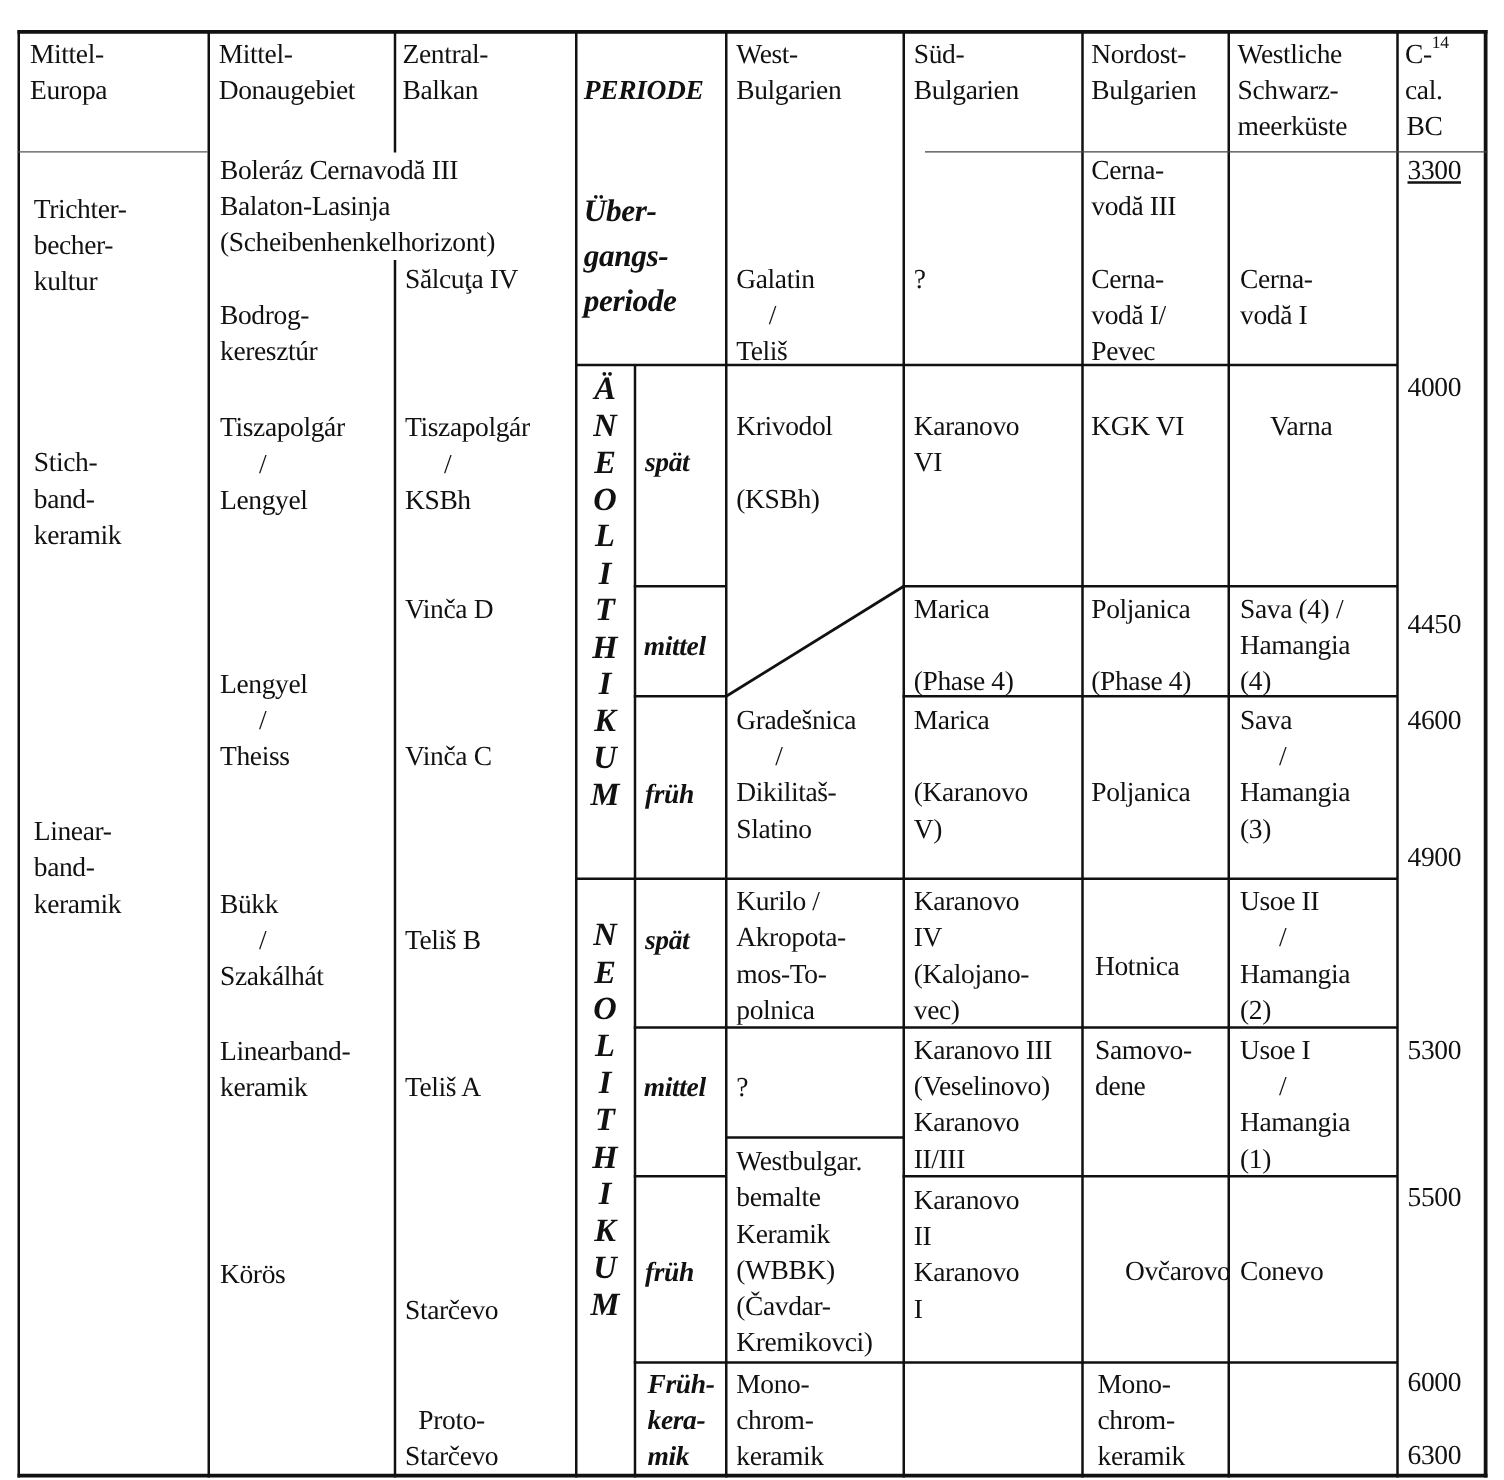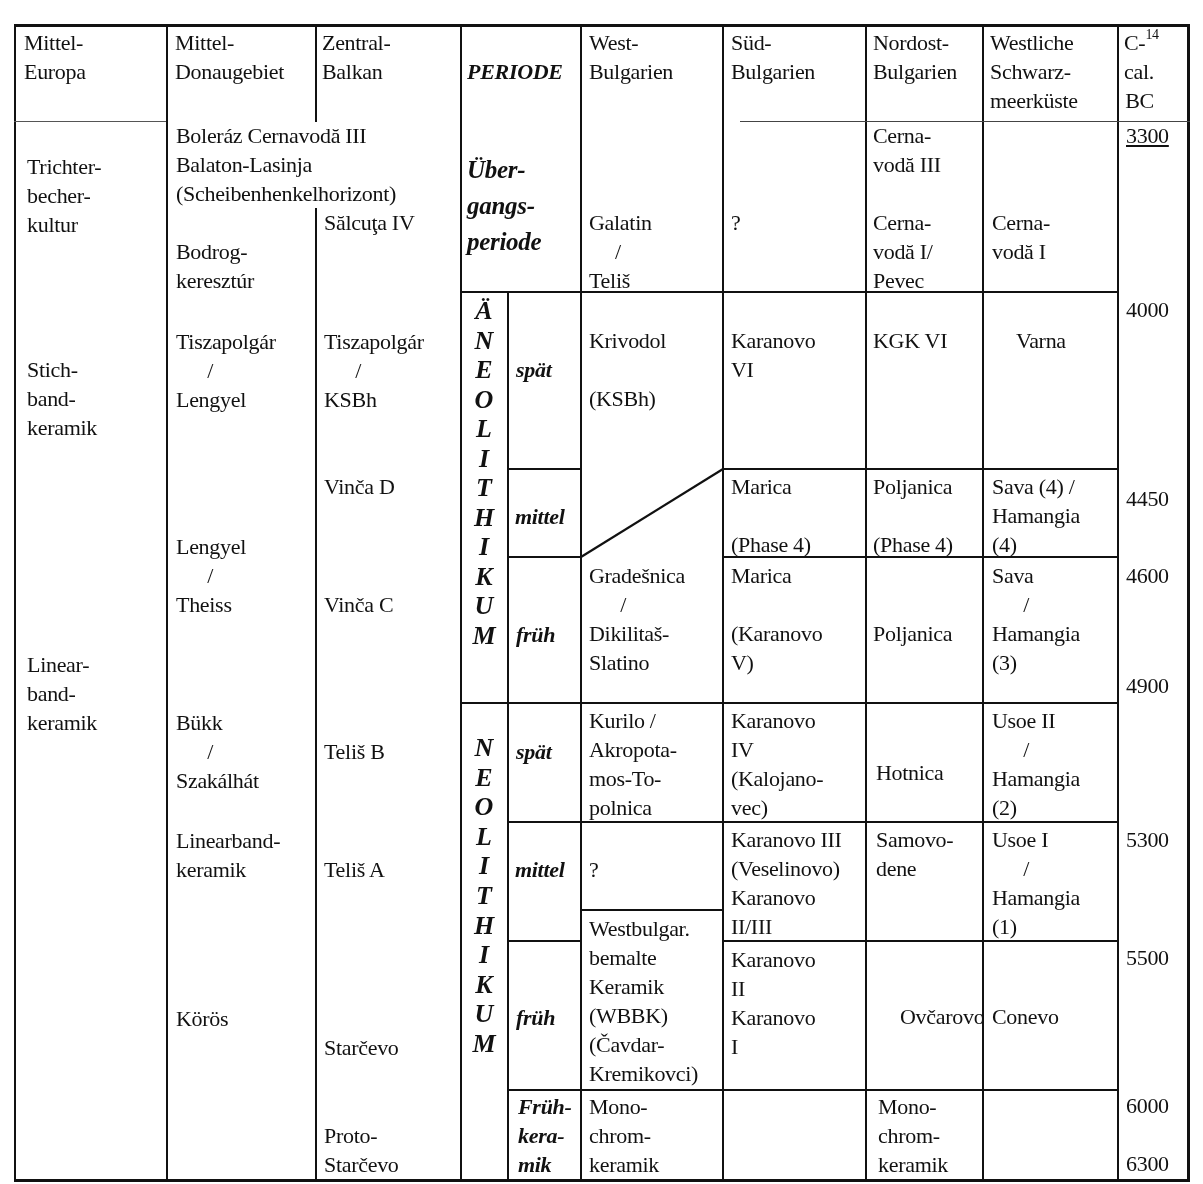--- a/index.html
+++ b/index.html
@@ -113,21 +113,21 @@
 
 <div class="t" style="left:324px;top:208px;">Sălcuţa IV</div>
 <div class="t" style="left:324px;top:327px;">Tiszapolgár
       /
 KSBh</div>
 <div class="t" style="left:324px;top:472px;">Vinča D</div>
 <div class="t" style="left:324px;top:590px;">Vinča C</div>
 <div class="t" style="left:324px;top:737px;">Teliš B</div>
 <div class="t" style="left:324px;top:855px;">Teliš A</div>
 <div class="t" style="left:324px;top:1033px;">Starčevo</div>
-<div class="t" style="left:324px;top:1121px;">Proto-
+<div class="t" style="left:324px;top:1121px;text-align:center;">Proto-
 Starčevo</div>
 
 <div class="t bi" style="left:467px;top:152px;font-size:25px;line-height:36px;">Über-
 gangs-
 periode</div>
 <div class="vert" style="left:462px;top:296px;">Ä
 N
 E
 O
 L

